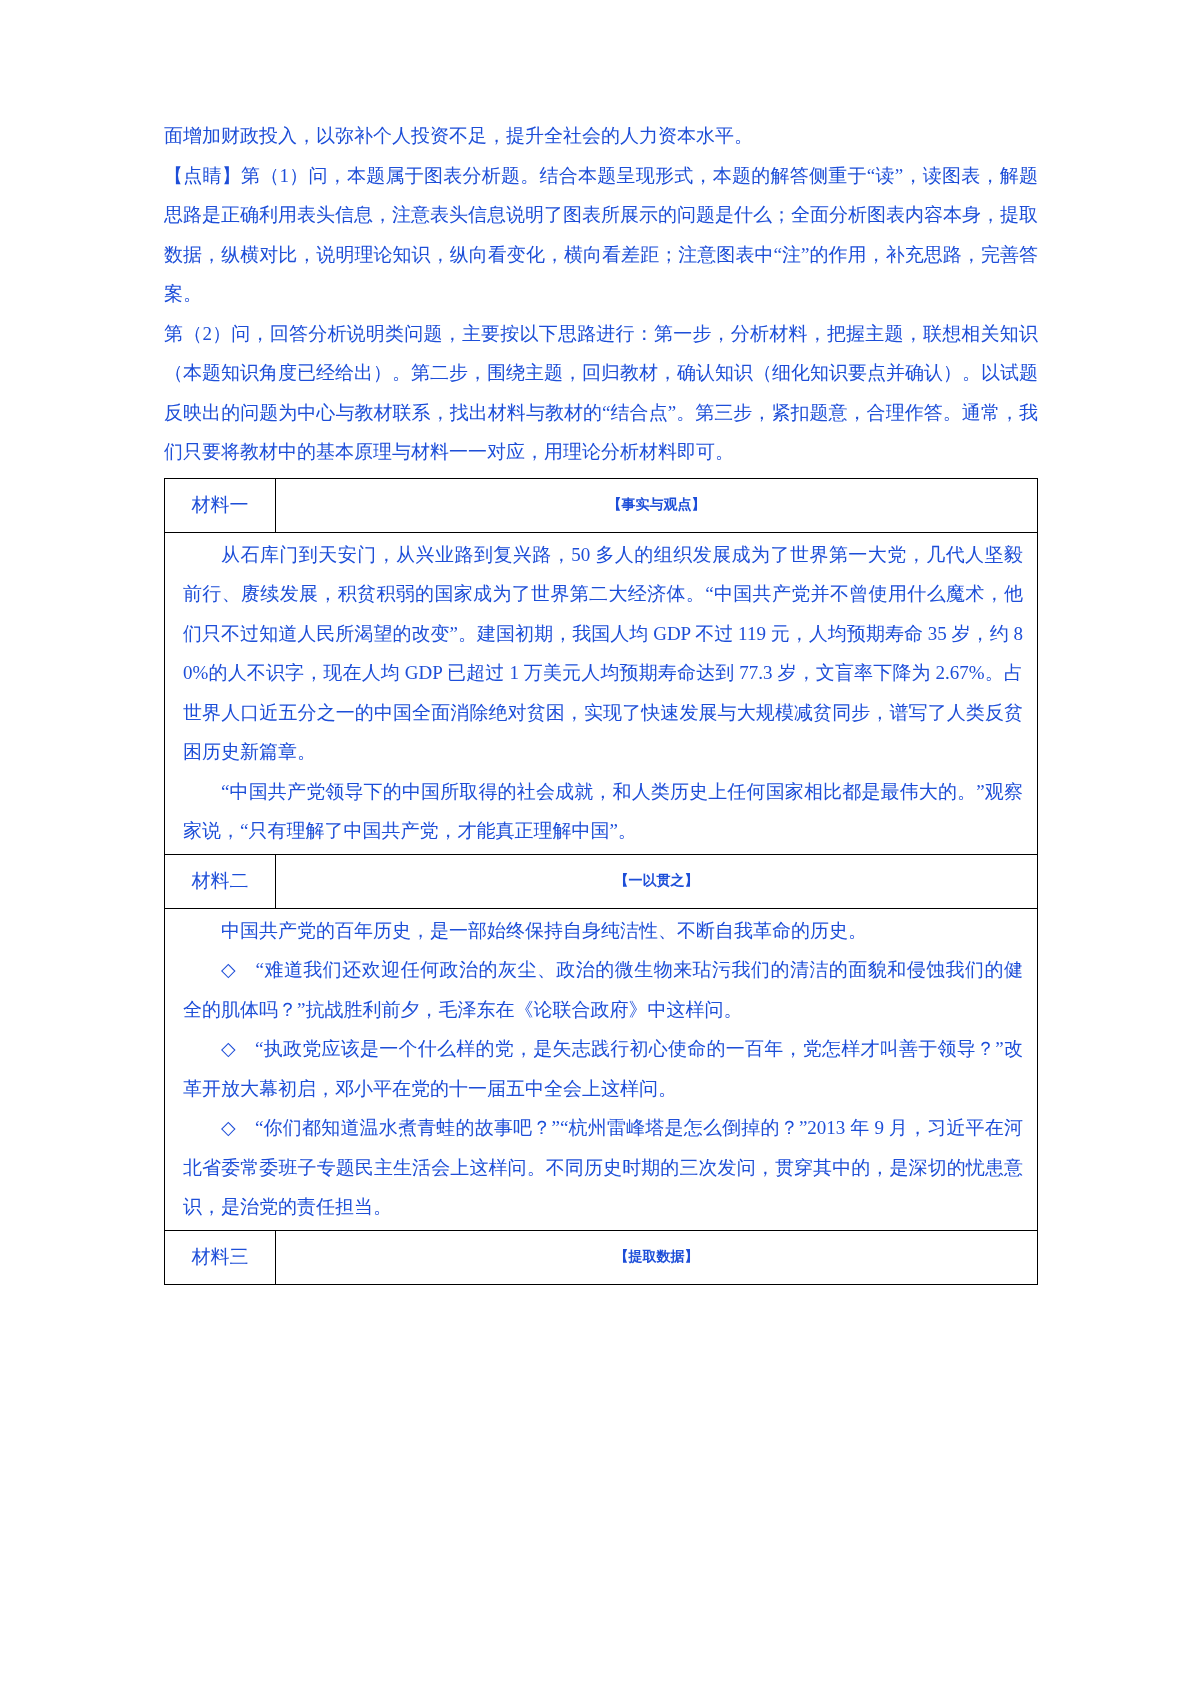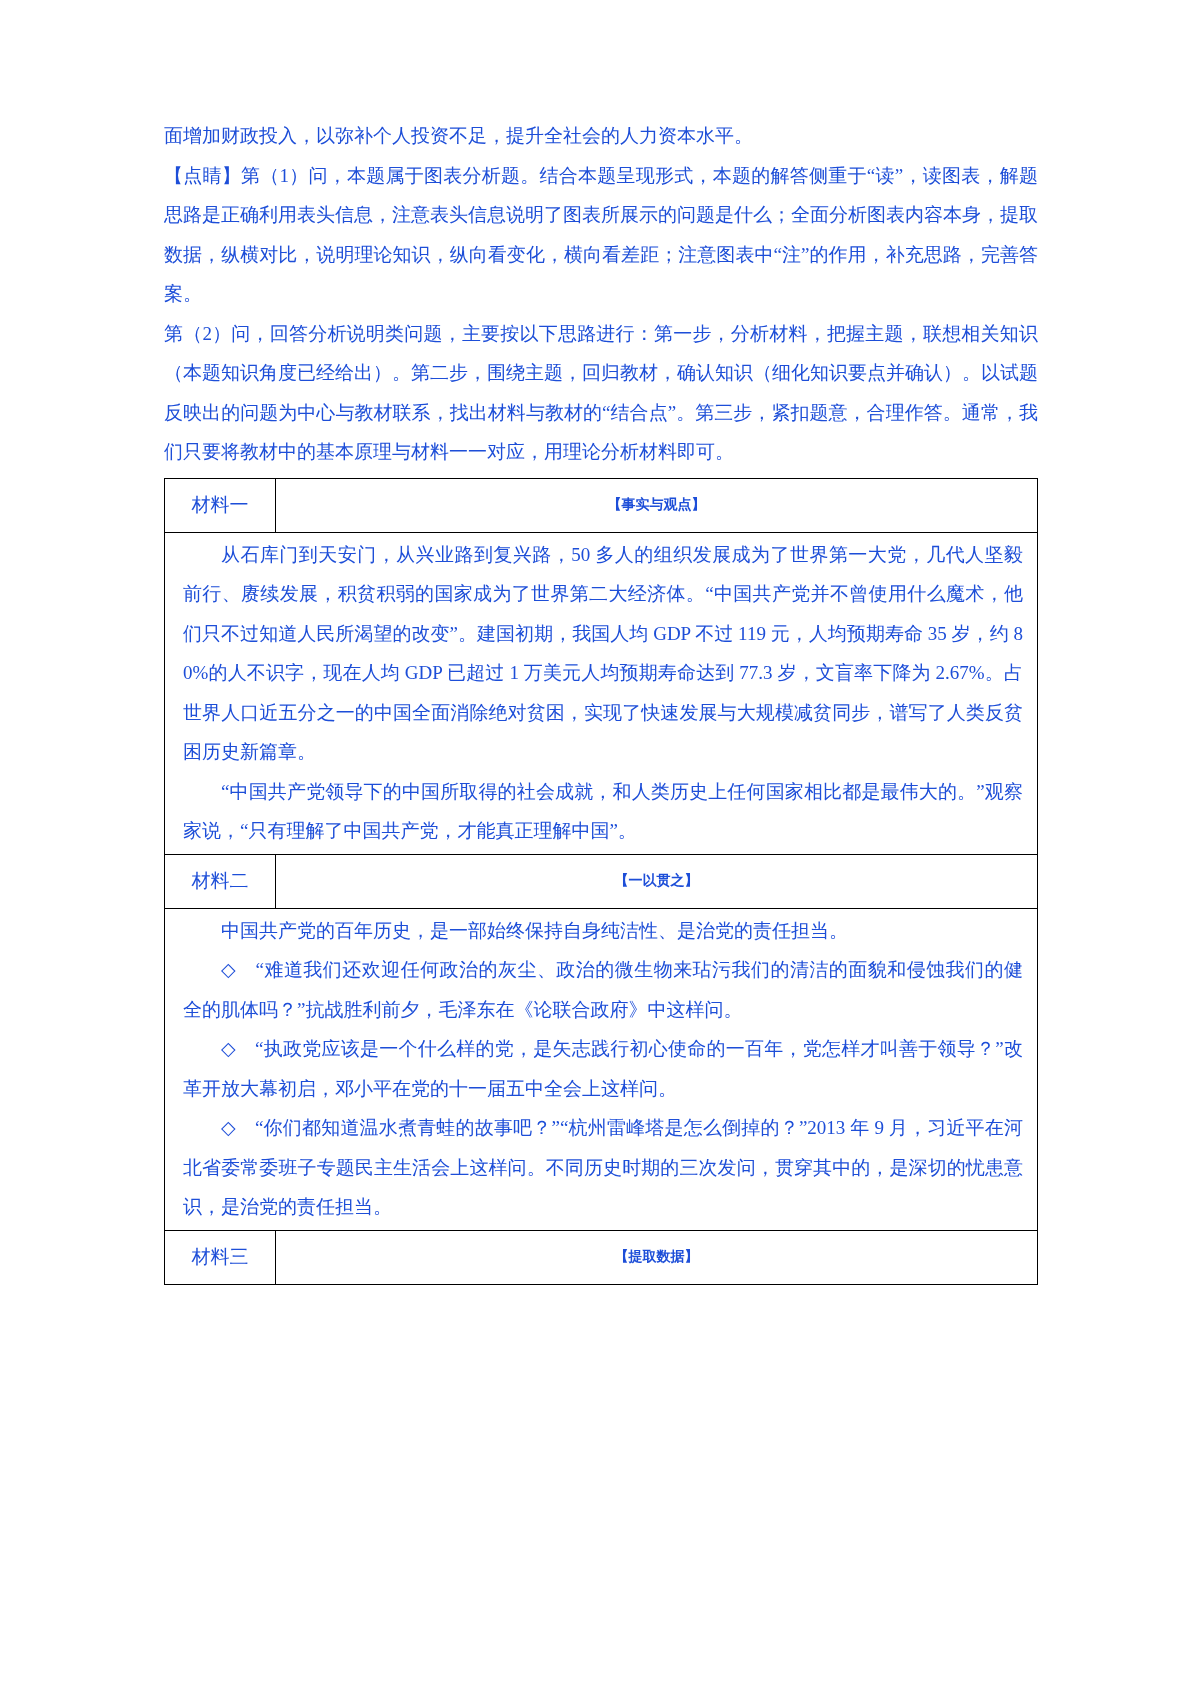--- a/index.html
+++ b/index.html
@@ -83,21 +83,21 @@
               <p class="doc-par indent">从石库门到天安门，从兴业路到复兴路，50 多人的组织发展成为了世界第一大党，几代人坚毅前行、赓续发展，积贫积弱的国家成为了世界第二大经济体。“中国共产党并不曾使用什么魔术，他们只不过知道人民所渴望的改变”。建国初期，我国人均 GDP 不过 119 元，人均预期寿命 35 岁，约 80%的人不识字，现在人均 GDP 已超过 1 万美元人均预期寿命达到 77.3 岁，文盲率下降为 2.67%。占世界人口近五分之一的中国全面消除绝对贫困，实现了快速发展与大规模减贫同步，谱写了人类反贫困历史新篇章。</p>
               <p class="doc-par indent">“中国共产党领导下的中国所取得的社会成就，和人类历史上任何国家相比都是最伟大的。”观察家说，“只有理解了中国共产党，才能真正理解中国”。</p>
             </td>
           </tr>
           <tr>
             <td class="label-cell">材料二</td>
             <td class="title-cell">【一以贯之】</td>
           </tr>
           <tr>
             <td colspan="2" class="content-cell">
-              <p class="doc-par indent">中国共产党的百年历史，是一部始终保持自身纯洁性、是治党的责任担当。</p>
+              <p class="doc-par indent">中国共产党的百年历史，是一部始终保持自身纯洁性、不断自我革命的历史。</p>
               <p class="doc-par indent">◇　“难道我们还欢迎任何政治的灰尘、政治的微生物来玷污我们的清洁的面貌和侵蚀我们的健全的肌体吗？”抗战胜利前夕，毛泽东在《论联合政府》中这样问。</p>
               <p class="doc-par indent">◇　“执政党应该是一个什么样的党，是矢志践行初心使命的一百年，党怎样才叫善于领导？”改革开放大幕初启，邓小平在党的十一届五中全会上这样问。</p>
               <p class="doc-par indent">◇　“你们都知道温水煮青蛙的故事吧？”“杭州雷峰塔是怎么倒掉的？”2013 年 9 月，习近平在河北省委常委班子专题民主生活会上这样问。不同历史时期的三次发问，贯穿其中的，是深切的忧患意识，是治党的责任担当。</p>
             </td>
           </tr>
           <tr>
             <td class="label-cell">材料三</td>
             <td class="title-cell">【提取数据】</td>
           </tr>
         </tbody>

